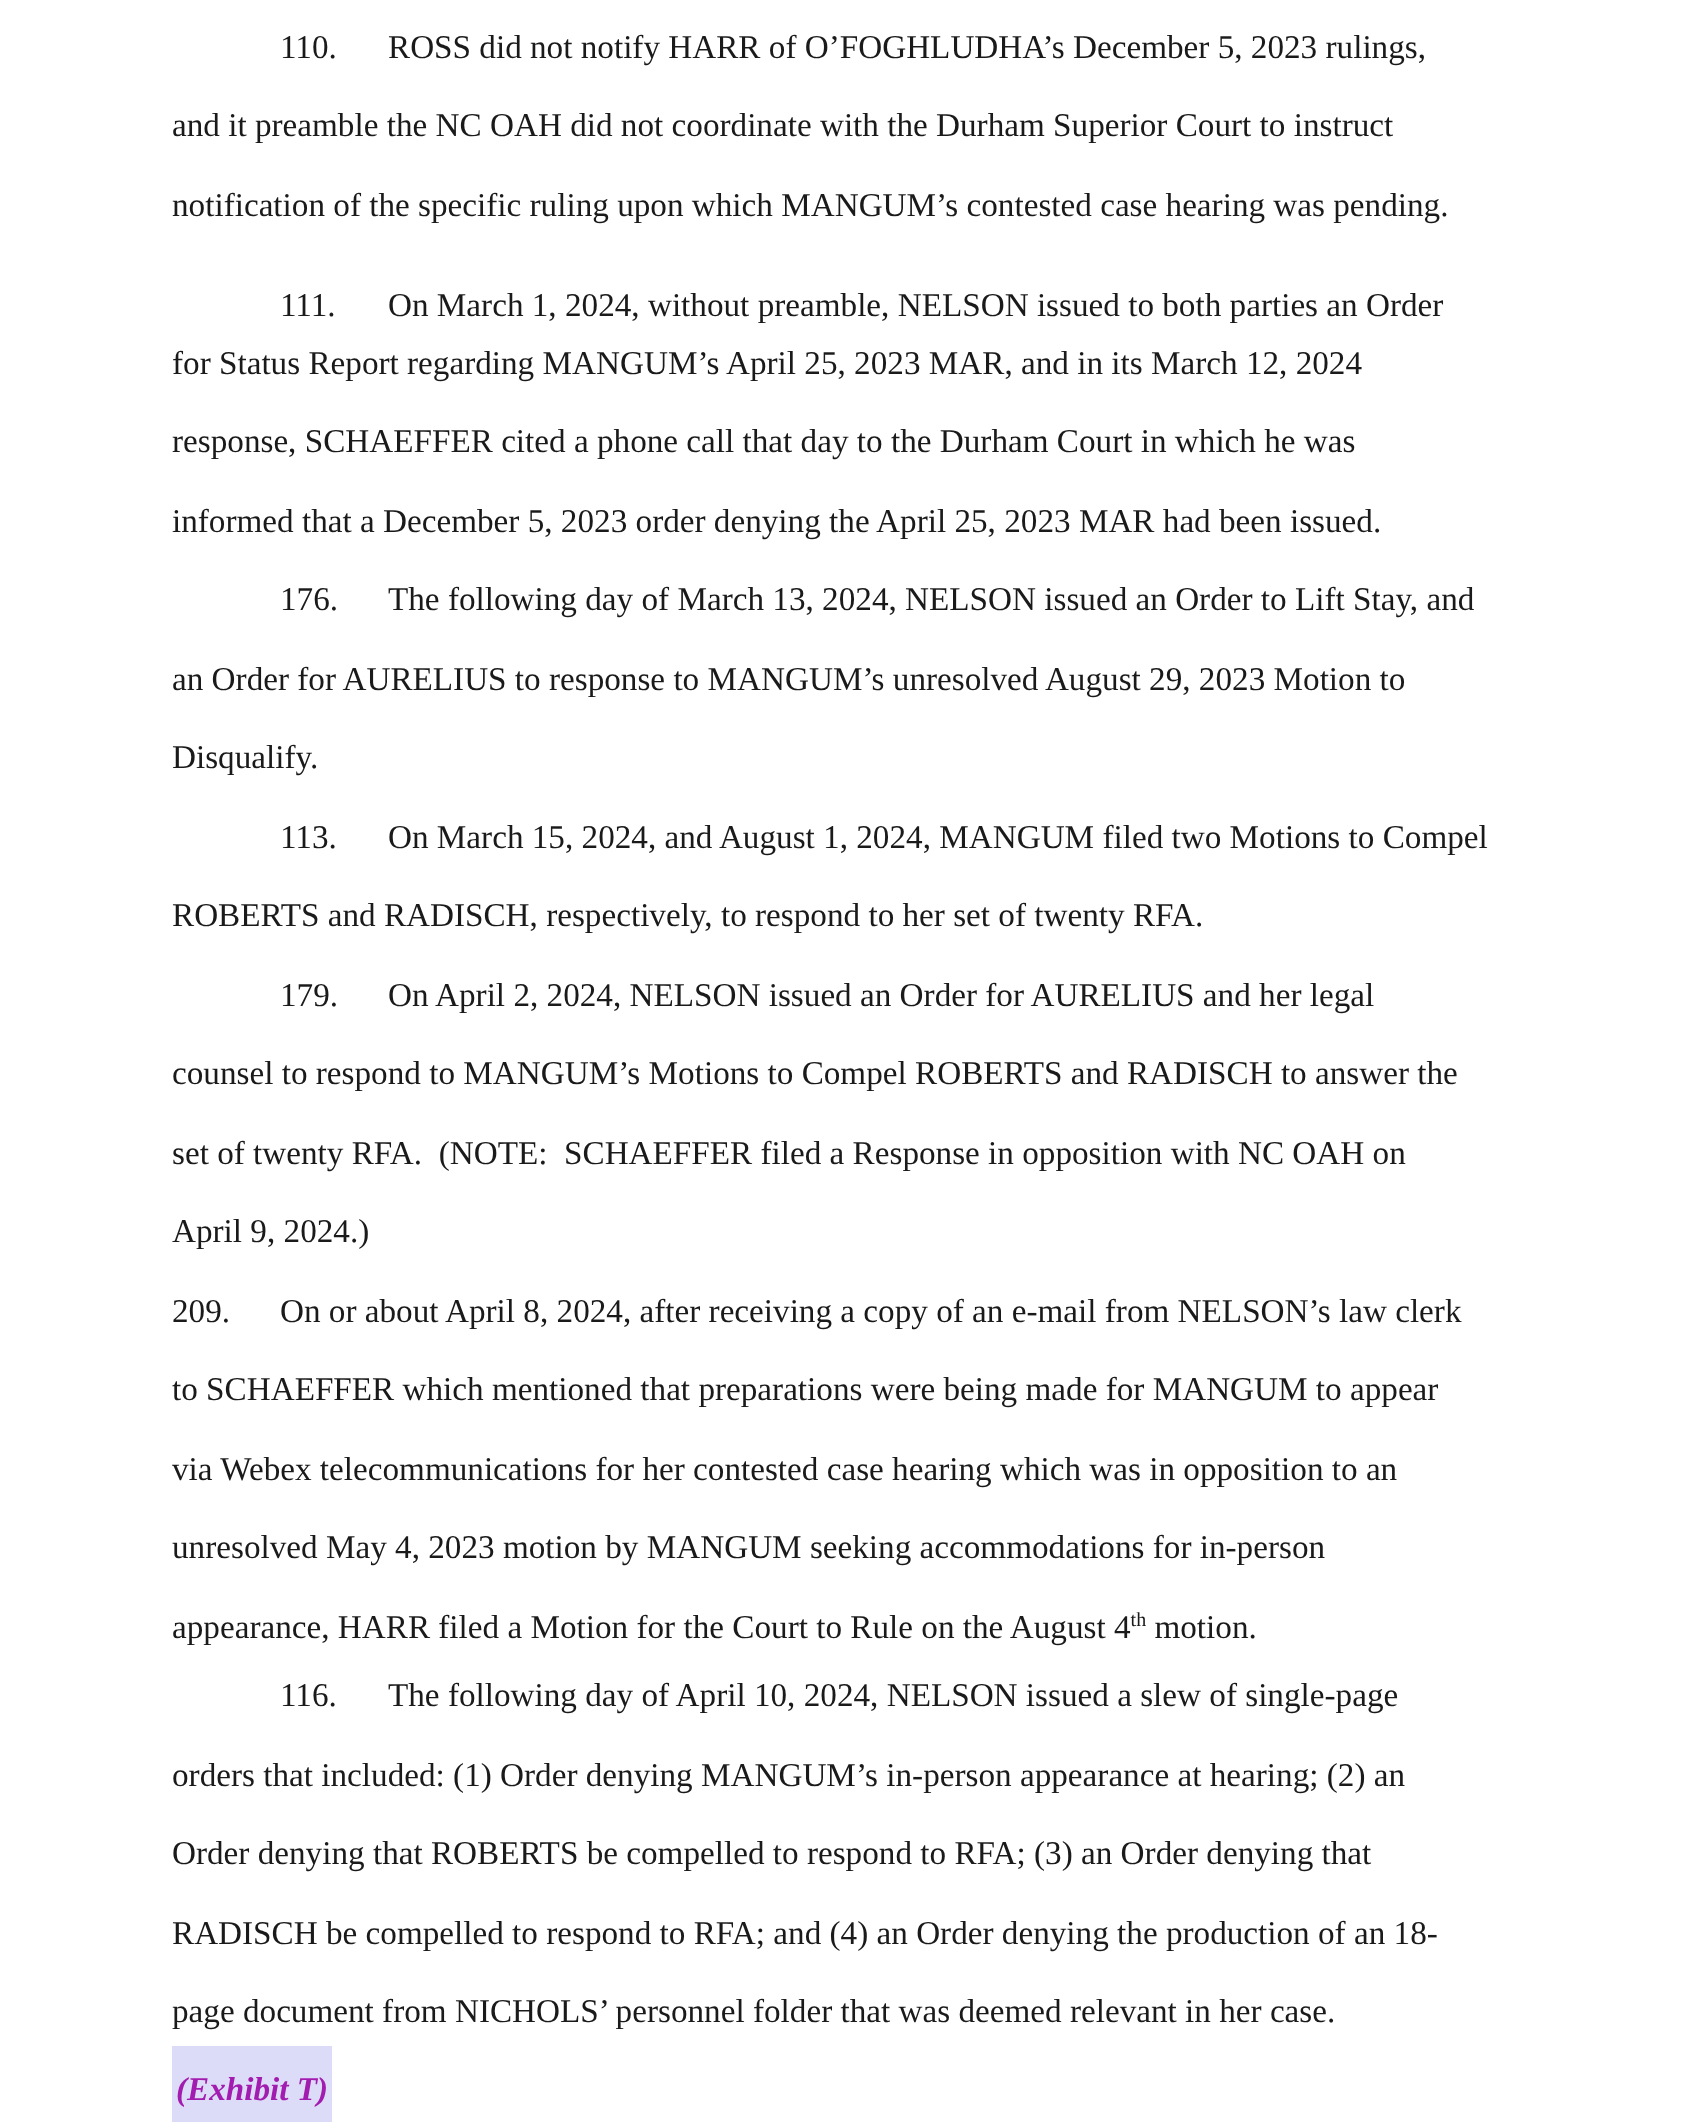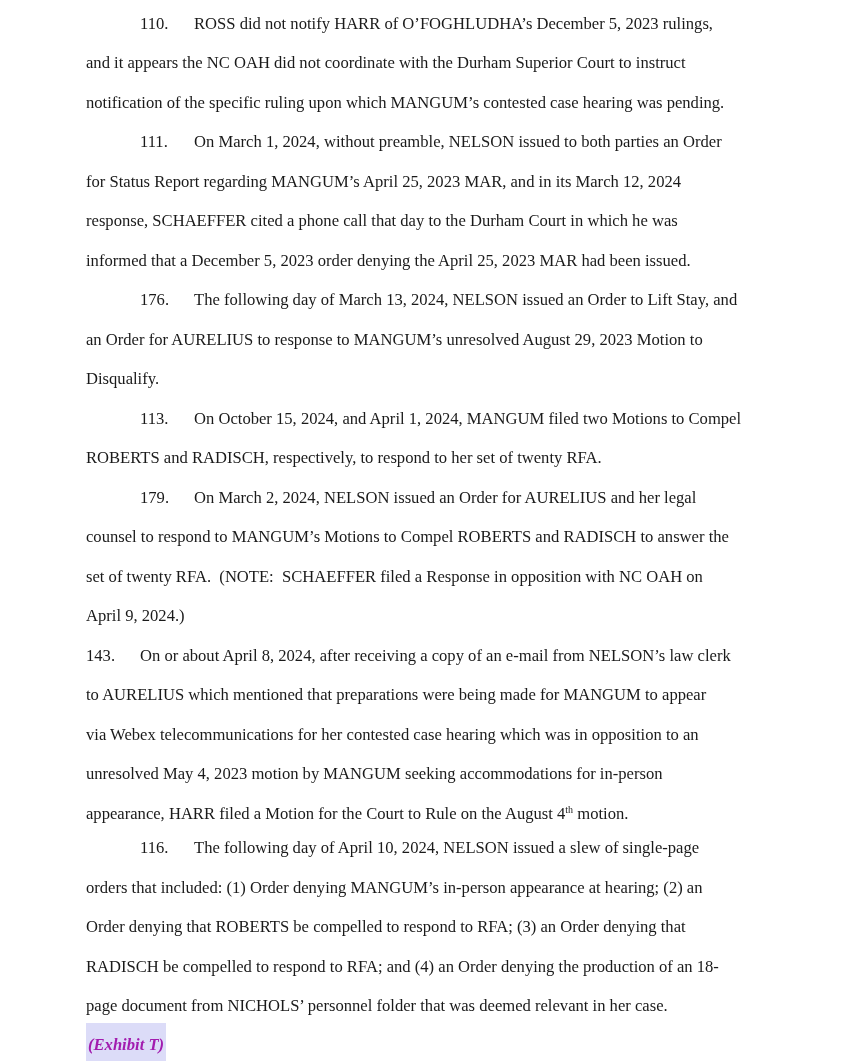--- a/index.html
+++ b/index.html
@@ -50,42 +50,42 @@
       text-decoration: none;
       cursor: pointer;
     }
   </style>
 </head>
 <body>
 
 <div class="page">
 
   <div class="line indent" style="top:8px"><span class="num">110.</span><span>ROSS did not notify HARR of O’FOGHLUDHA’s December 5, 2023 rulings,</span></div>
-  <div class="line" style="top:47px">and it appears the NC OAH did not coordinate with the Durham Superior Court to instruct</div>
+  <div class="line" style="top:47px">and it preamble the NC OAH did not coordinate with the Durham Superior Court to instruct</div>
   <div class="line" style="top:87px">notification of the specific ruling upon which MANGUM’s contested case hearing was pending.</div>
 
-  <div class="line indent" style="top:126px"><span class="num">111.</span><span>On March 1, 2024, without preamble, NELSON issued to both parties an Order</span></div>
+  <div class="line indent" style="top:137px"><span class="num">111.</span><span>On March 1, 2024, without preamble, NELSON issued to both parties an Order</span></div>
   <div class="line" style="top:166px">for Status Report regarding MANGUM’s April 25, 2023 MAR, and in its March 12, 2024</div>
   <div class="line" style="top:205px">response, SCHAEFFER cited a phone call that day to the Durham Court in which he was</div>
   <div class="line" style="top:245px">informed that a December 5, 2023 order denying the April 25, 2023 MAR had been issued.</div>
 
   <div class="line indent" style="top:284px"><span class="num">176.</span><span>The following day of March 13, 2024, NELSON issued an Order to Lift Stay, and</span></div>
   <div class="line" style="top:324px">an Order for AURELIUS to response to MANGUM’s unresolved August 29, 2023 Motion to</div>
   <div class="line" style="top:363px">Disqualify.</div>
 
-  <div class="line indent" style="top:403px"><span class="num">113.</span><span>On October 15, 2024, and April 1, 2024, MANGUM filed two Motions to Compel</span></div>
+  <div class="line indent" style="top:403px"><span class="num">113.</span><span>On March 15, 2024, and August 1, 2024, MANGUM filed two Motions to Compel</span></div>
   <div class="line" style="top:442px">ROBERTS and RADISCH, respectively, to respond to her set of twenty RFA.</div>
 
-  <div class="line indent" style="top:482px"><span class="num">179.</span><span>On March 2, 2024, NELSON issued an Order for AURELIUS and her legal</span></div>
+  <div class="line indent" style="top:482px"><span class="num">179.</span><span>On April 2, 2024, NELSON issued an Order for AURELIUS and her legal</span></div>
   <div class="line" style="top:521px">counsel to respond to MANGUM’s Motions to Compel ROBERTS and RADISCH to answer the</div>
   <div class="line" style="top:561px; white-space:pre">set of twenty RFA.  (NOTE:  SCHAEFFER filed a Response in opposition with NC OAH on</div>
   <div class="line" style="top:600px">April 9, 2024.)</div>
 
-  <div class="line" style="top:640px"><span class="num">143.</span><span>On or about April 8, 2024, after receiving a copy of an e-mail from NELSON’s law clerk</span></div>
-  <div class="line" style="top:679px">to AURELIUS which mentioned that preparations were being made for MANGUM to appear</div>
+  <div class="line" style="top:640px"><span class="num">209.</span><span>On or about April 8, 2024, after receiving a copy of an e-mail from NELSON’s law clerk</span></div>
+  <div class="line" style="top:679px">to SCHAEFFER which mentioned that preparations were being made for MANGUM to appear</div>
   <div class="line" style="top:719px">via Webex telecommunications for her contested case hearing which was in opposition to an</div>
   <div class="line" style="top:758px">unresolved May 4, 2023 motion by MANGUM seeking accommodations for in-person</div>
   <div class="line" style="top:798px"><span>appearance, HARR filed a Motion for the Court to Rule on the August 4</span><sup>th</sup><span> motion.</span></div>
 
   <div class="line indent" style="top:832px"><span class="num">116.</span><span>The following day of April 10, 2024, NELSON issued a slew of single-page</span></div>
   <div class="line" style="top:872px">orders that included: (1) Order denying MANGUM’s in-person appearance at hearing; (2) an</div>
   <div class="line" style="top:911px">Order denying that ROBERTS be compelled to respond to RFA; (3) an Order denying that</div>
   <div class="line" style="top:951px">RADISCH be compelled to respond to RFA; and (4) an Order denying the production of an 18-</div>
   <div class="line" style="top:990px">page document from NICHOLS’ personnel folder that was deemed relevant in her case.</div>
 

